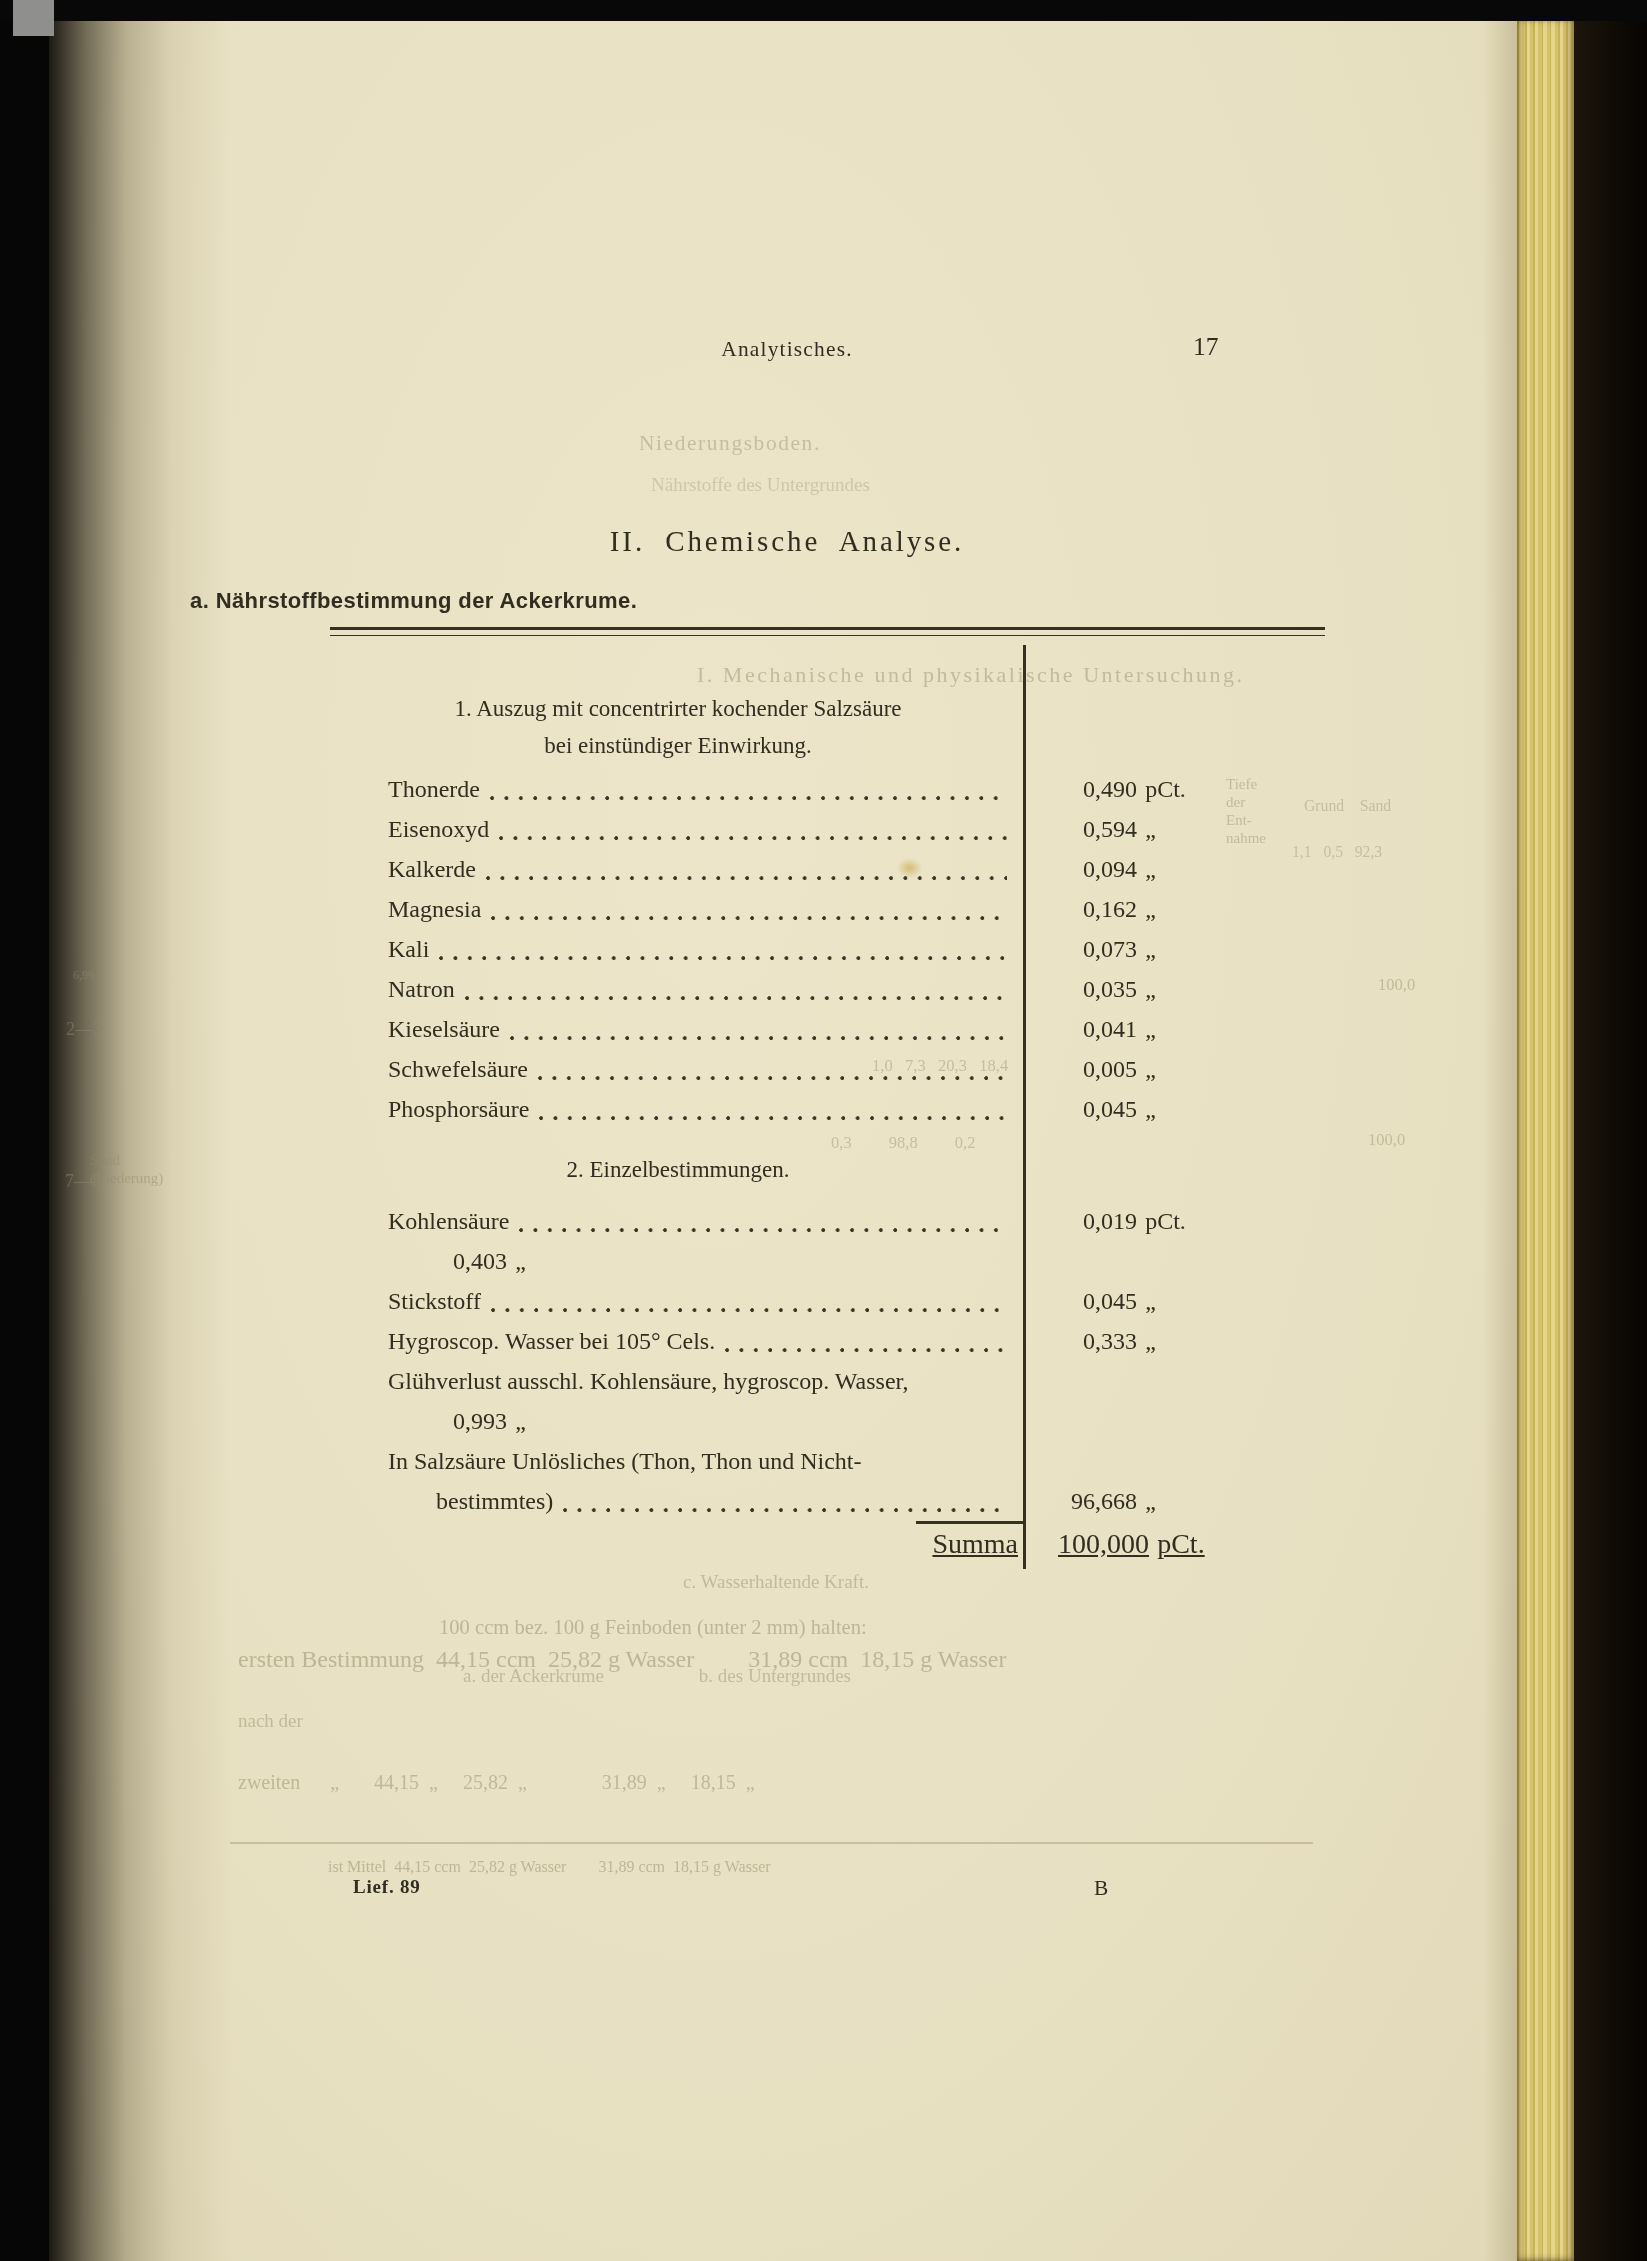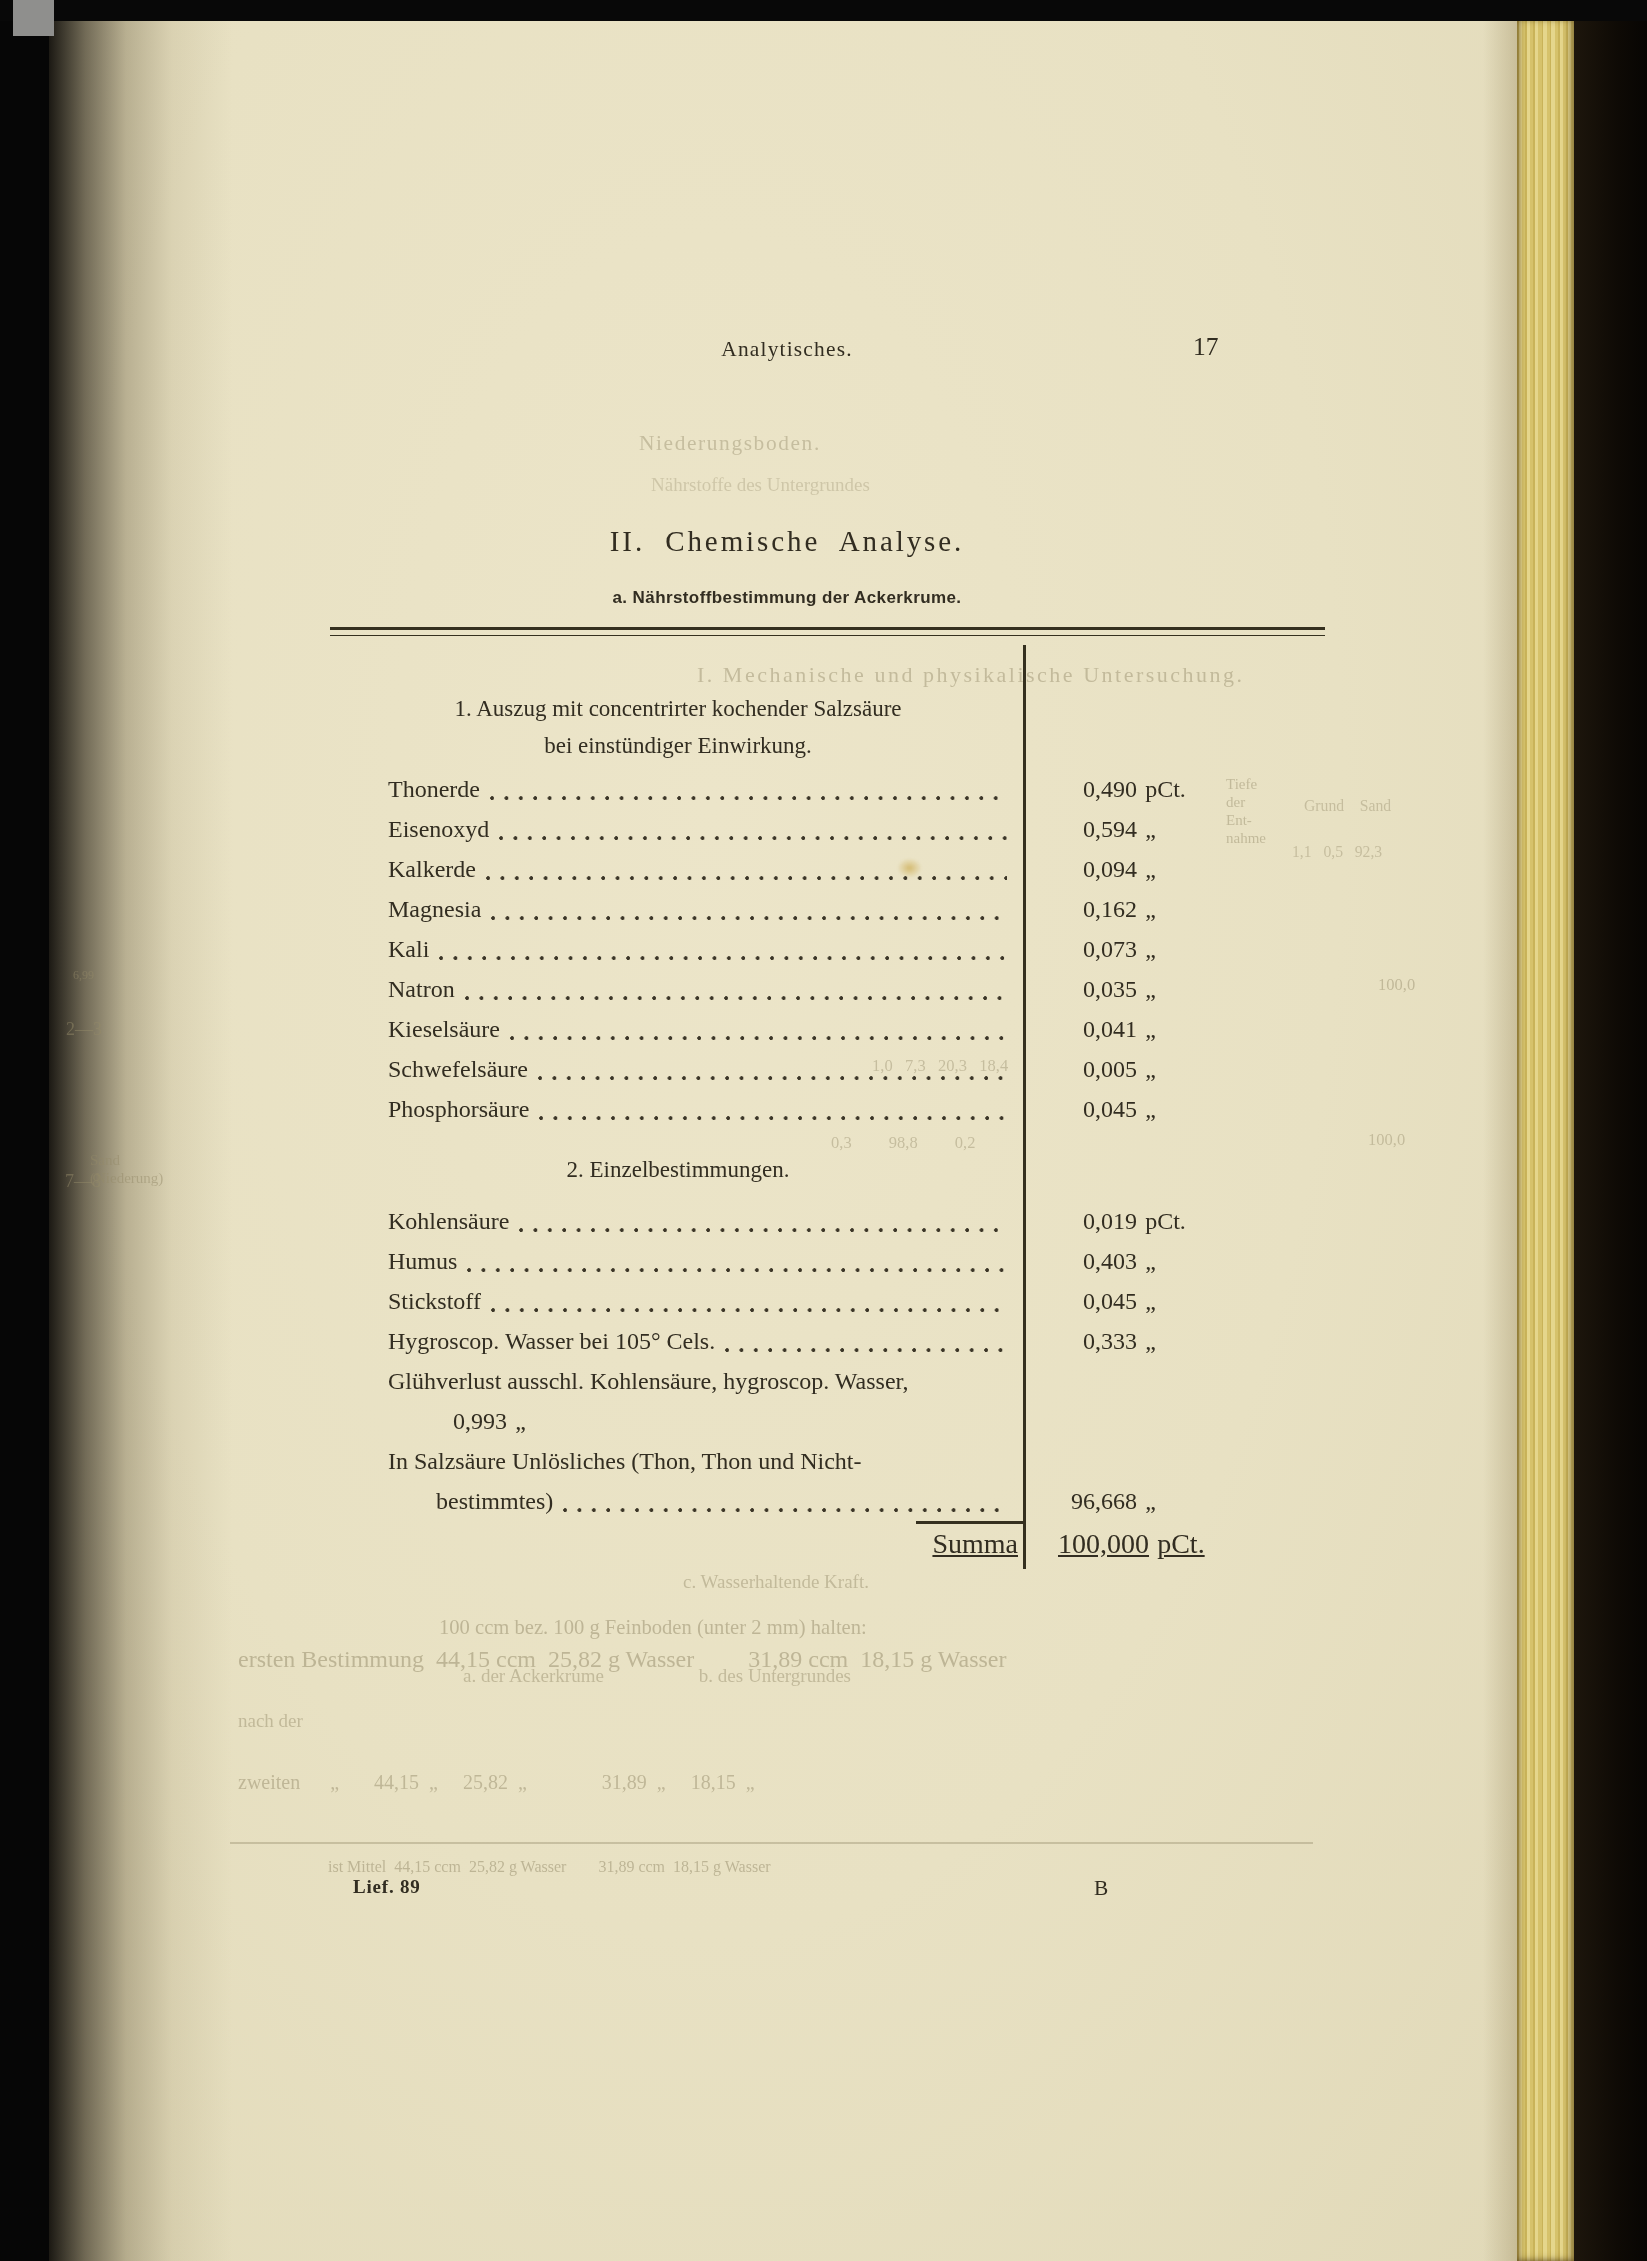--- a/index.html
+++ b/index.html
@@ -25,22 +25,22 @@
     background:linear-gradient(90deg, rgba(8,6,3,.92) 0px, rgba(35,28,15,.6) 37px, rgba(85,72,42,.32) 78px, rgba(135,120,80,.14) 124px, rgba(0,0,0,0) 185px); }
   .right-shade { position:absolute; right:0; top:0; width:38px; height:100%;
     background:linear-gradient(270deg, rgba(120,100,50,.28), rgba(0,0,0,0)); }
   .content { position:absolute; left:142px; top:0; width:1194px; height:100%; }
 
   .running-title { position:absolute; top:316px; left:0; width:100%; text-align:center;
     font-size:21.4px; letter-spacing:1.2px; }
   .page-number { position:absolute; top:311px; left:1003px; font-size:25.5px; }
   .chapter-title { position:absolute; top:504px; left:0; width:100%; text-align:center;
     font-size:29px; font-weight:normal; letter-spacing:2.9px; word-spacing:10px; }
-  .section-subtitle { position:absolute; top:567px; left:0; width:100%; text-align:center;
-    font-size:17px; font-weight:bold; font-family:"Liberation Sans","DejaVu Sans",sans-serif; letter-spacing:0.4px; }
+  .section-subtitle { position:absolute; top:567px; left:0; width:100%; 
+    font-size:22px; font-weight:bold; font-family:"Liberation Sans","DejaVu Sans",sans-serif; letter-spacing:0.4px; }
   .double-rule { position:absolute; top:606px; left:140px; width:995px; height:8.2px;
     border-top:3.3px solid #35301f; border-bottom:1.6px solid #35301f; }
   .vertical-rule { position:absolute; top:624px; left:833px; width:2.5px; height:924px; background:#35301f; }
 
   .s-heading { position:absolute; left:140px; width:696px; text-align:center;
     font-size:23px; line-height:37px; }
   .s-heading.one { top:669px; }
   .s-heading.two { top:1130px; }
 
   .rows { position:absolute; left:198px; width:947px; }
@@ -233,24 +233,20 @@
           <div class="lbl-zone">
               <span class="label">Kohlensäure</span>
               <span class="leader"></span>
             </div>
           <div class="value-cell">
               <span class="num">0,019</span>
               <span class="unit">pCt.</span>
             </div>
         </div>
         <div class="row">
-          <div class="lbl-zone">
-              <span class="label">Humus</span>
-              <span class="leader"></span>
-            </div>
           <div class="value-cell">
               <span class="num">0,403</span>
               <span class="unit">„</span>
             </div>
         </div>
         <div class="row">
           <div class="lbl-zone">
               <span class="label">Stickstoff</span>
               <span class="leader"></span>
             </div>

